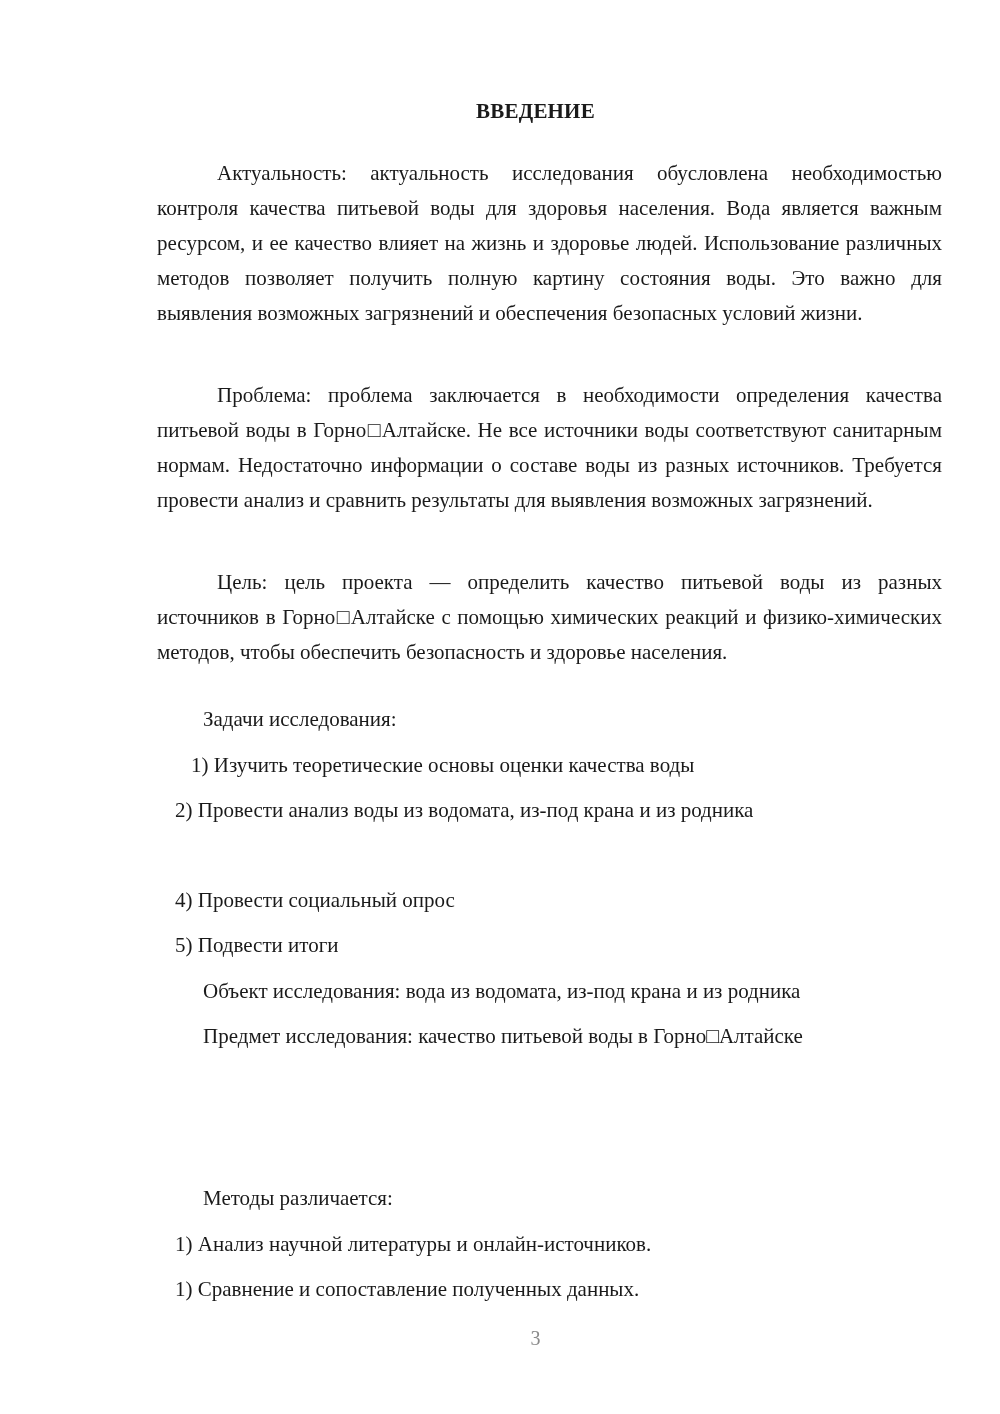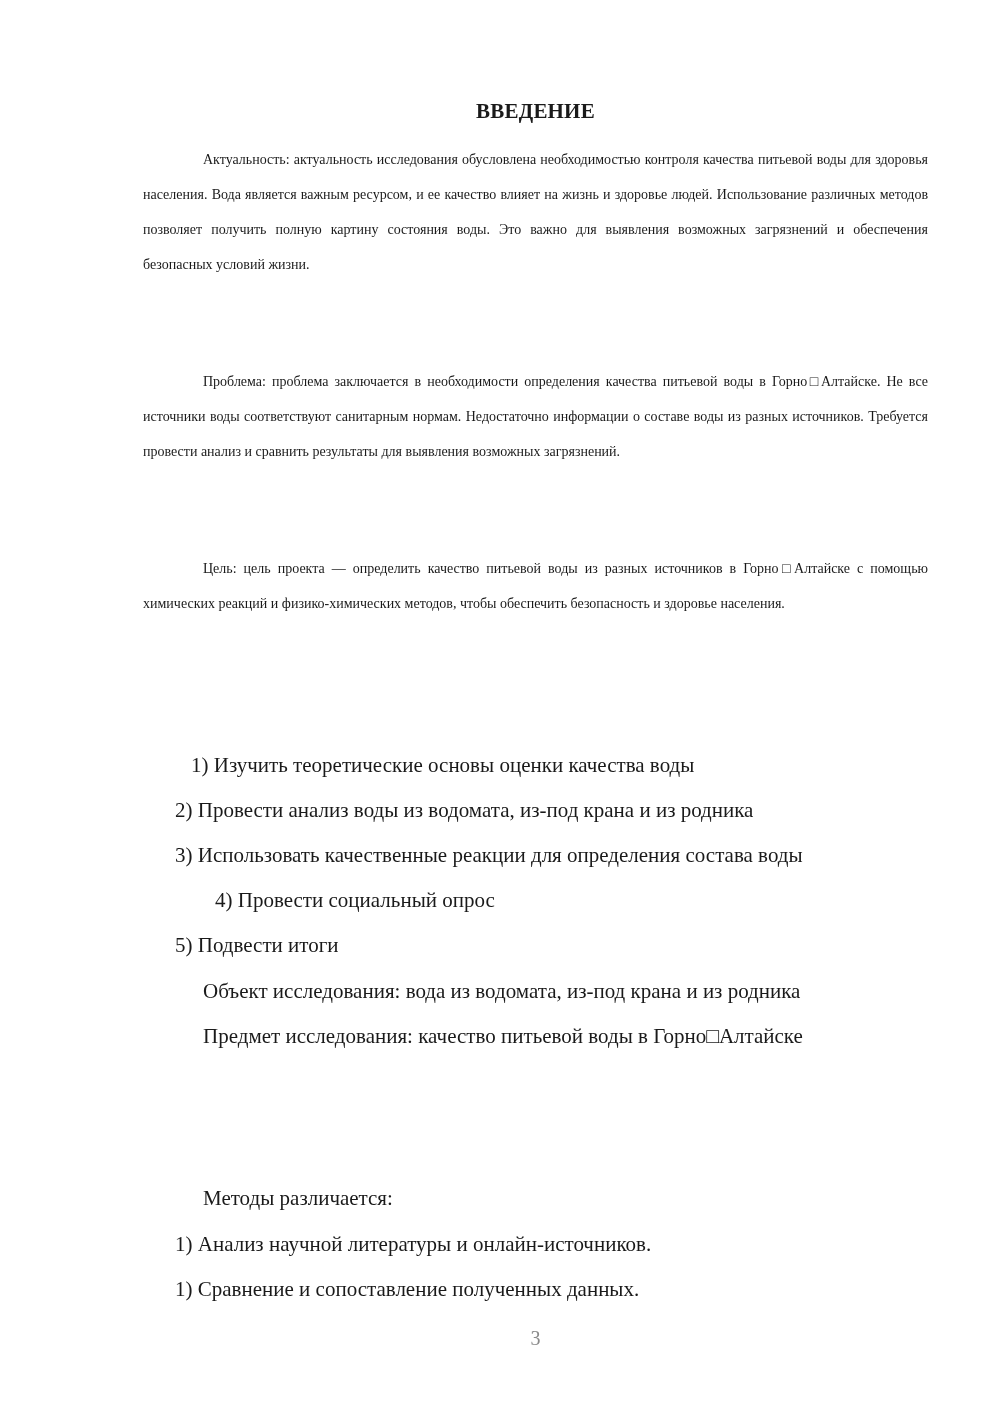--- a/index.html
+++ b/index.html
@@ -31,25 +31,25 @@
       text-align: center;
       font-weight: bold;
       font-size: 21px;
       line-height: 28px;
       letter-spacing: 0.2px;
     }
     .para {
       position: absolute;
       left: 0;
       width: 785px;
-      font-size: 14px;
+      font-size: 21px;
       line-height: 35px;
       text-align: justify;
       text-align-last: left;
-      margin: 0;
+      margin: 14px;
     }
     .indent { text-indent: 60px; }
     .list-item {
       position: absolute;
       left: 32px;
       font-size: 21px;
       line-height: 35px;
       white-space: nowrap;
     }
     .single {
@@ -76,25 +76,25 @@
 <div class="page">
 
   <div class="title">ВВЕДЕНИЕ</div>
 
   <p class="para indent" style="top:142px;">Актуальность: актуальность исследования обусловлена необходимостью контроля качества питьевой воды для здоровья населения. Вода является важным ресурсом, и ее качество влияет на жизнь и здоровье людей. Использование различных методов позволяет получить полную картину состояния воды. Это важно для выявления возможных загрязнений и обеспечения безопасных условий жизни.</p>
 
   <p class="para indent" style="top:551px;">Цель: цель проекта — определить качество питьевой воды из разных источников в Горно□Алтайске с помощью химических реакций и физико-химических методов, чтобы обеспечить безопасность и здоровье населения.</p>
 
   <p class="para indent" style="top:364px;">Проблема: проблема заключается в необходимости определения качества питьевой воды в Горно□Алтайске. Не все источники воды соответствуют санитарным нормам. Недостаточно информации о составе воды из разных источников. Требуется провести анализ и сравнить результаты для выявления возможных загрязнений.</p>
 
+  <div class="single" style="top:702px;">Задачи исследования:</div>
 
   <div class="list-item" style="top:748px;margin-left:16px;">1) Изучить теоретические основы оценки качества воды</div>
   <div class="list-item" style="top:793px;">2) Провести анализ воды из водомата, из-под крана и из родника</div>
-  <div class="list-item" style="top:838px;">3) Использовать качественные реакции для определения состава воды</div>
-  <div class="list-item" style="top:883px;margin-left:40px;">4) Провести социальный опрос</div>
+  <div class="list-item" style="top:883px;">4) Провести социальный опрос</div>
   <div class="list-item" style="top:928px;">5) Подвести итоги</div>
 
   <div class="single" style="top:974px;">Объект исследования: вода из водомата, из-под крана и из родника</div>
   <div class="single" style="top:1019px;">Предмет исследования: качество питьевой воды в Горно□Алтайске</div>
 
 
   <div class="single" style="top:1181px;">Методы различается:</div>
 
   <div class="list-item" style="top:1227px;">1) Анализ научной литературы и онлайн-источников.</div>
   <div class="list-item" style="top:1272px;">1) Сравнение и сопоставление полученных данных.</div>

